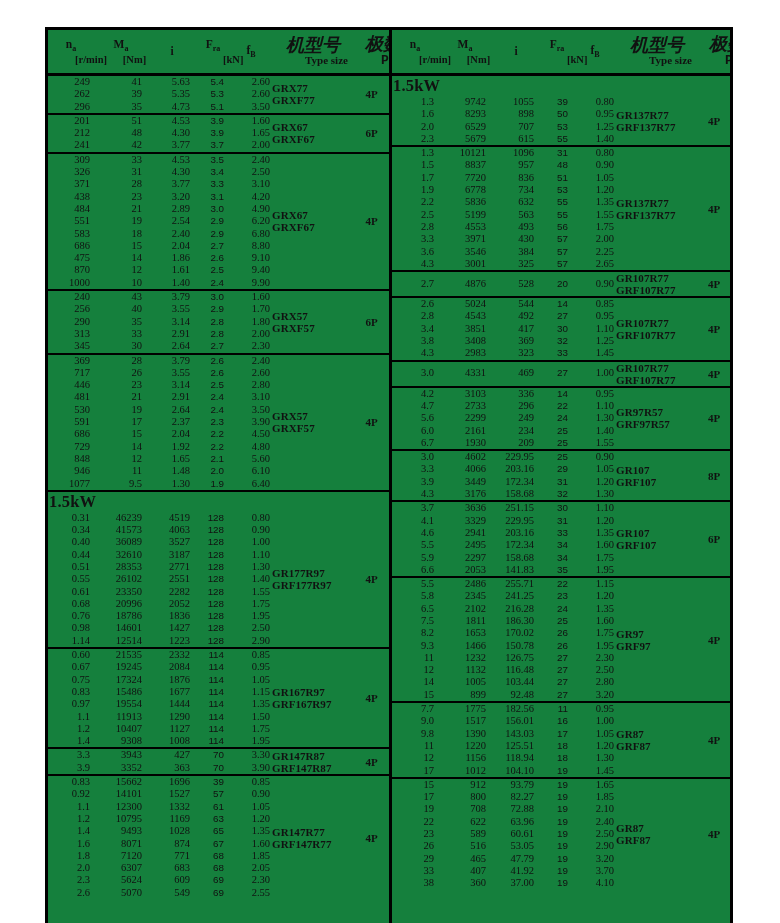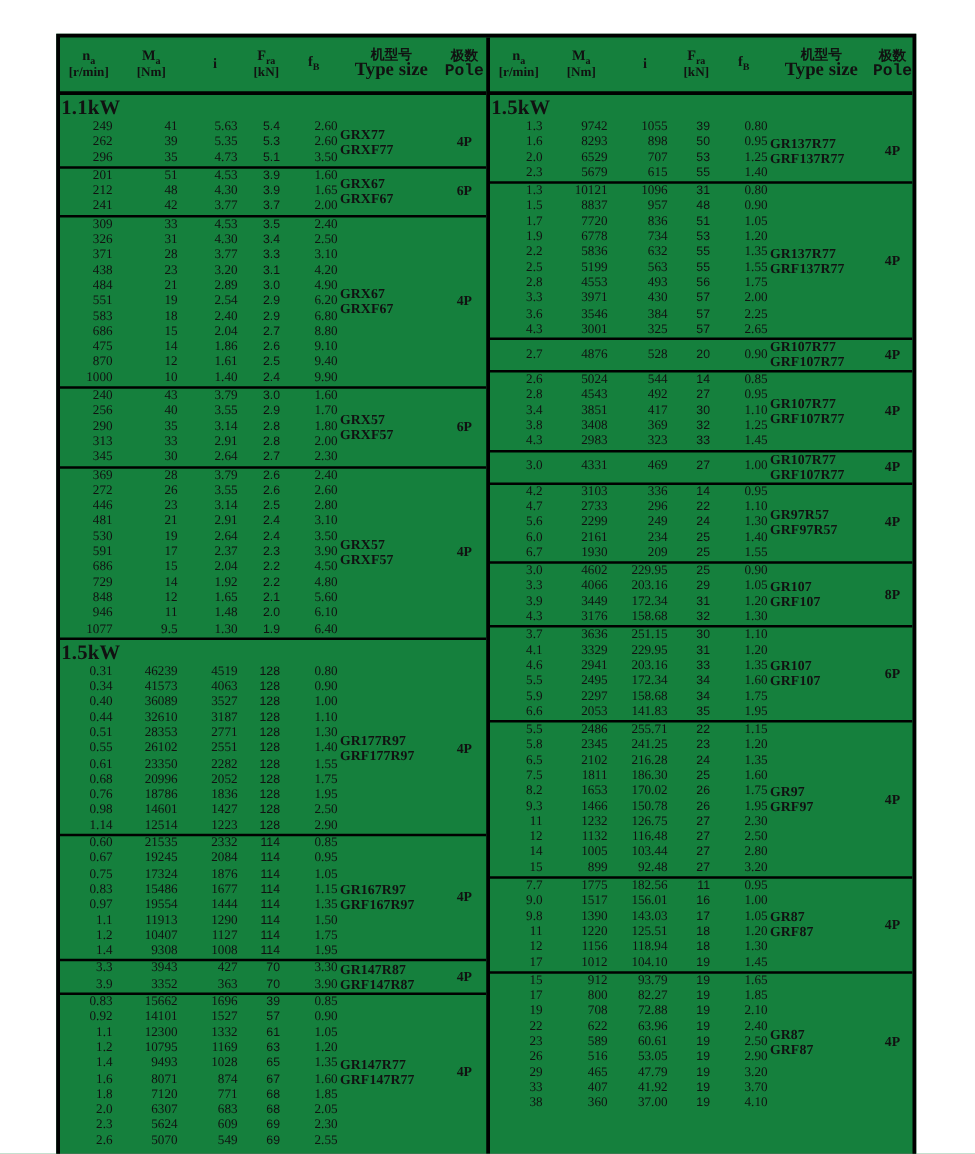--- a/index.html
+++ b/index.html
@@ -16,23 +16,23 @@
   .half.right{border-left:3px solid #000;width:341px;}
   
   .thead{
     display:grid;grid-template-columns:46px 54px 48px 34px 42px 82px 1fr;
     align-items:center;border-bottom:3px solid #000;height:43px;
     text-align:center;font-weight:bold;
   }
   .th{line-height:1.05;}
   .th .sym{font-size:11.5px;}
   .th sub{font-size:8px;}
-  .th .unit{font-size:10.5px;}
-  .th.ctype .sym,.th.cpole .sym{font-size:11px;font-family:"DejaVu Sans",sans-serif;}
-  .th.ctype .unit{font-size:15px;}
+  .th .unit{font-size:10.5px;padding-left:27px;}
+  .th.ctype .sym,.th.cpole .sym{font-size:18px;font-family:"DejaVu Sans",sans-serif;font-style:italic;}
+  .th.ctype .unit{font-size:11px;}
   .th.cpole .unit{font-family:"Liberation Mono",monospace;font-size:13px;}
   
   .section-label{
     font-weight:bold;font-size:16.5px;height:20px;line-height:20px;
     padding-left:1px;letter-spacing:0.2px;
   }
   
   .group{
     display:grid;grid-template-columns:224px 82px 1fr;
     align-items:center;border-bottom:2px solid #000;
@@ -81,21 +81,20 @@
         </div>
         <div class="th ctype">
           <div class="sym"><span>机型号</span></div>
           <div class="unit">Type size</div>
         </div>
         <div class="th cpole">
           <div class="sym"><span>极数</span></div>
           <div class="unit">Pole</div>
         </div>
       </div>
-      <div class="section-label">1.1kW</div>
       <div class="group">
         <div class="rows">
           <div class="row">
             <div class="cell c0">249</div>
             <div class="cell c1">41</div>
             <div class="cell c2">5.63</div>
             <div class="cell c3">5.4</div>
             <div class="cell c4">2.60</div>
           </div>
           <div class="row">
@@ -282,21 +281,21 @@
       <div class="group">
         <div class="rows">
           <div class="row">
             <div class="cell c0">369</div>
             <div class="cell c1">28</div>
             <div class="cell c2">3.79</div>
             <div class="cell c3">2.6</div>
             <div class="cell c4">2.40</div>
           </div>
           <div class="row">
-            <div class="cell c0">272</div>
+            <div class="cell c0">717</div>
             <div class="cell c1">26</div>
             <div class="cell c2">3.55</div>
             <div class="cell c3">2.6</div>
             <div class="cell c4">2.60</div>
           </div>
           <div class="row">
             <div class="cell c0">446</div>
             <div class="cell c1">23</div>
             <div class="cell c2">3.14</div>
             <div class="cell c3">2.5</div>

